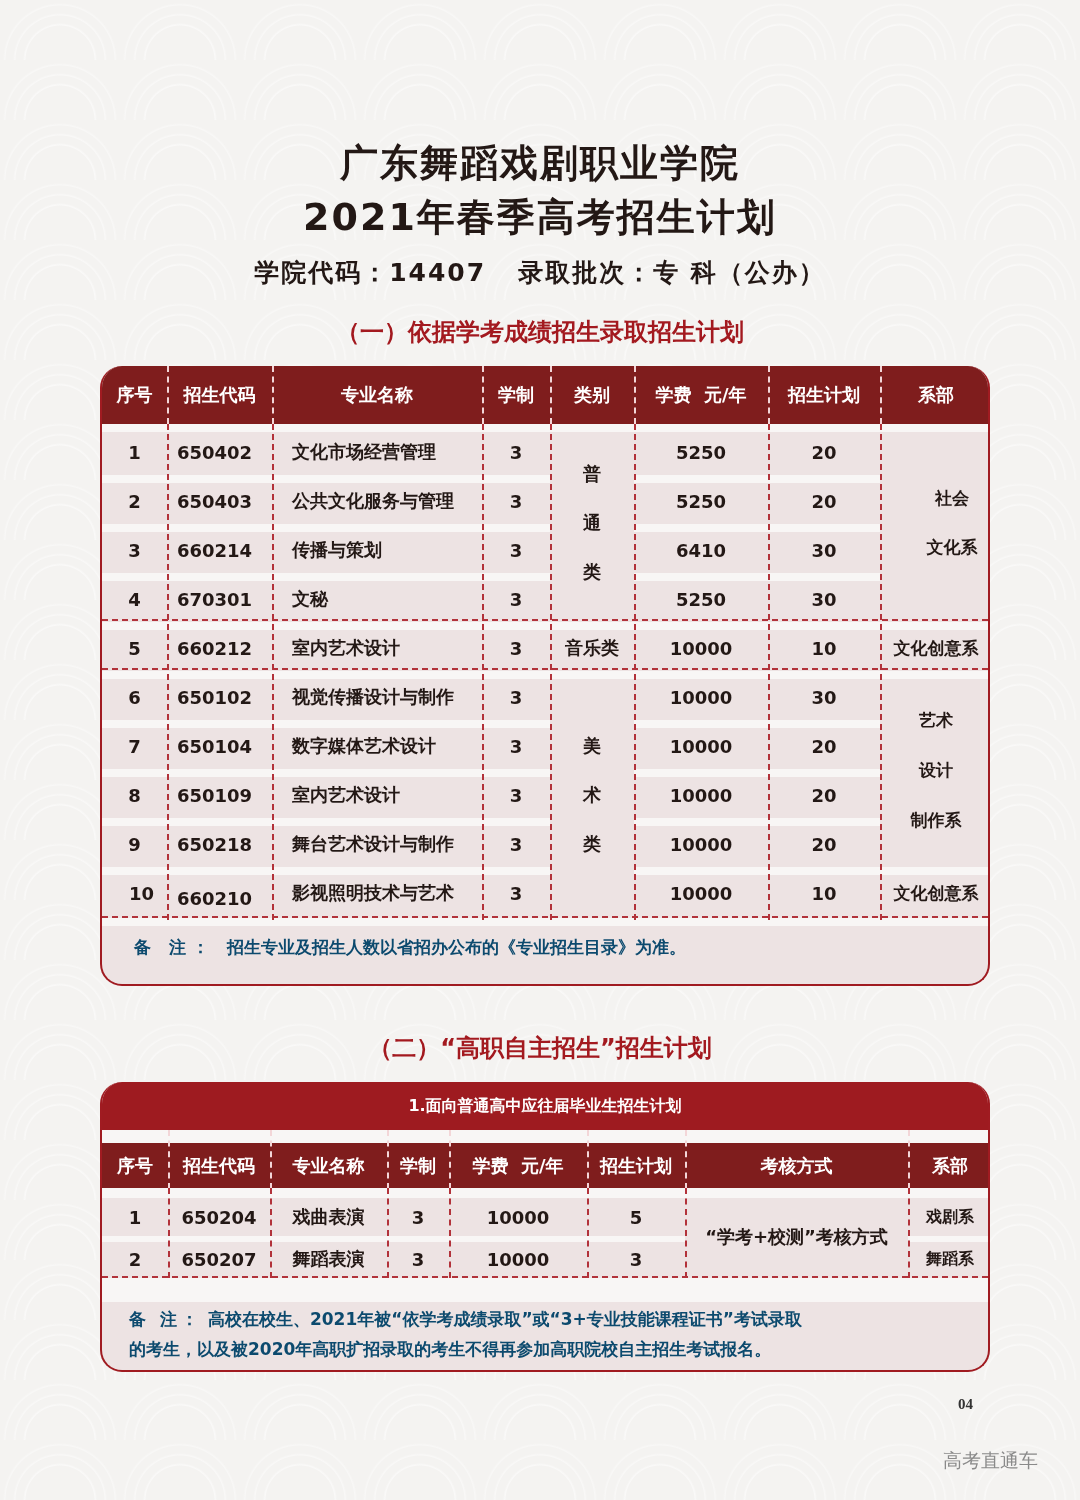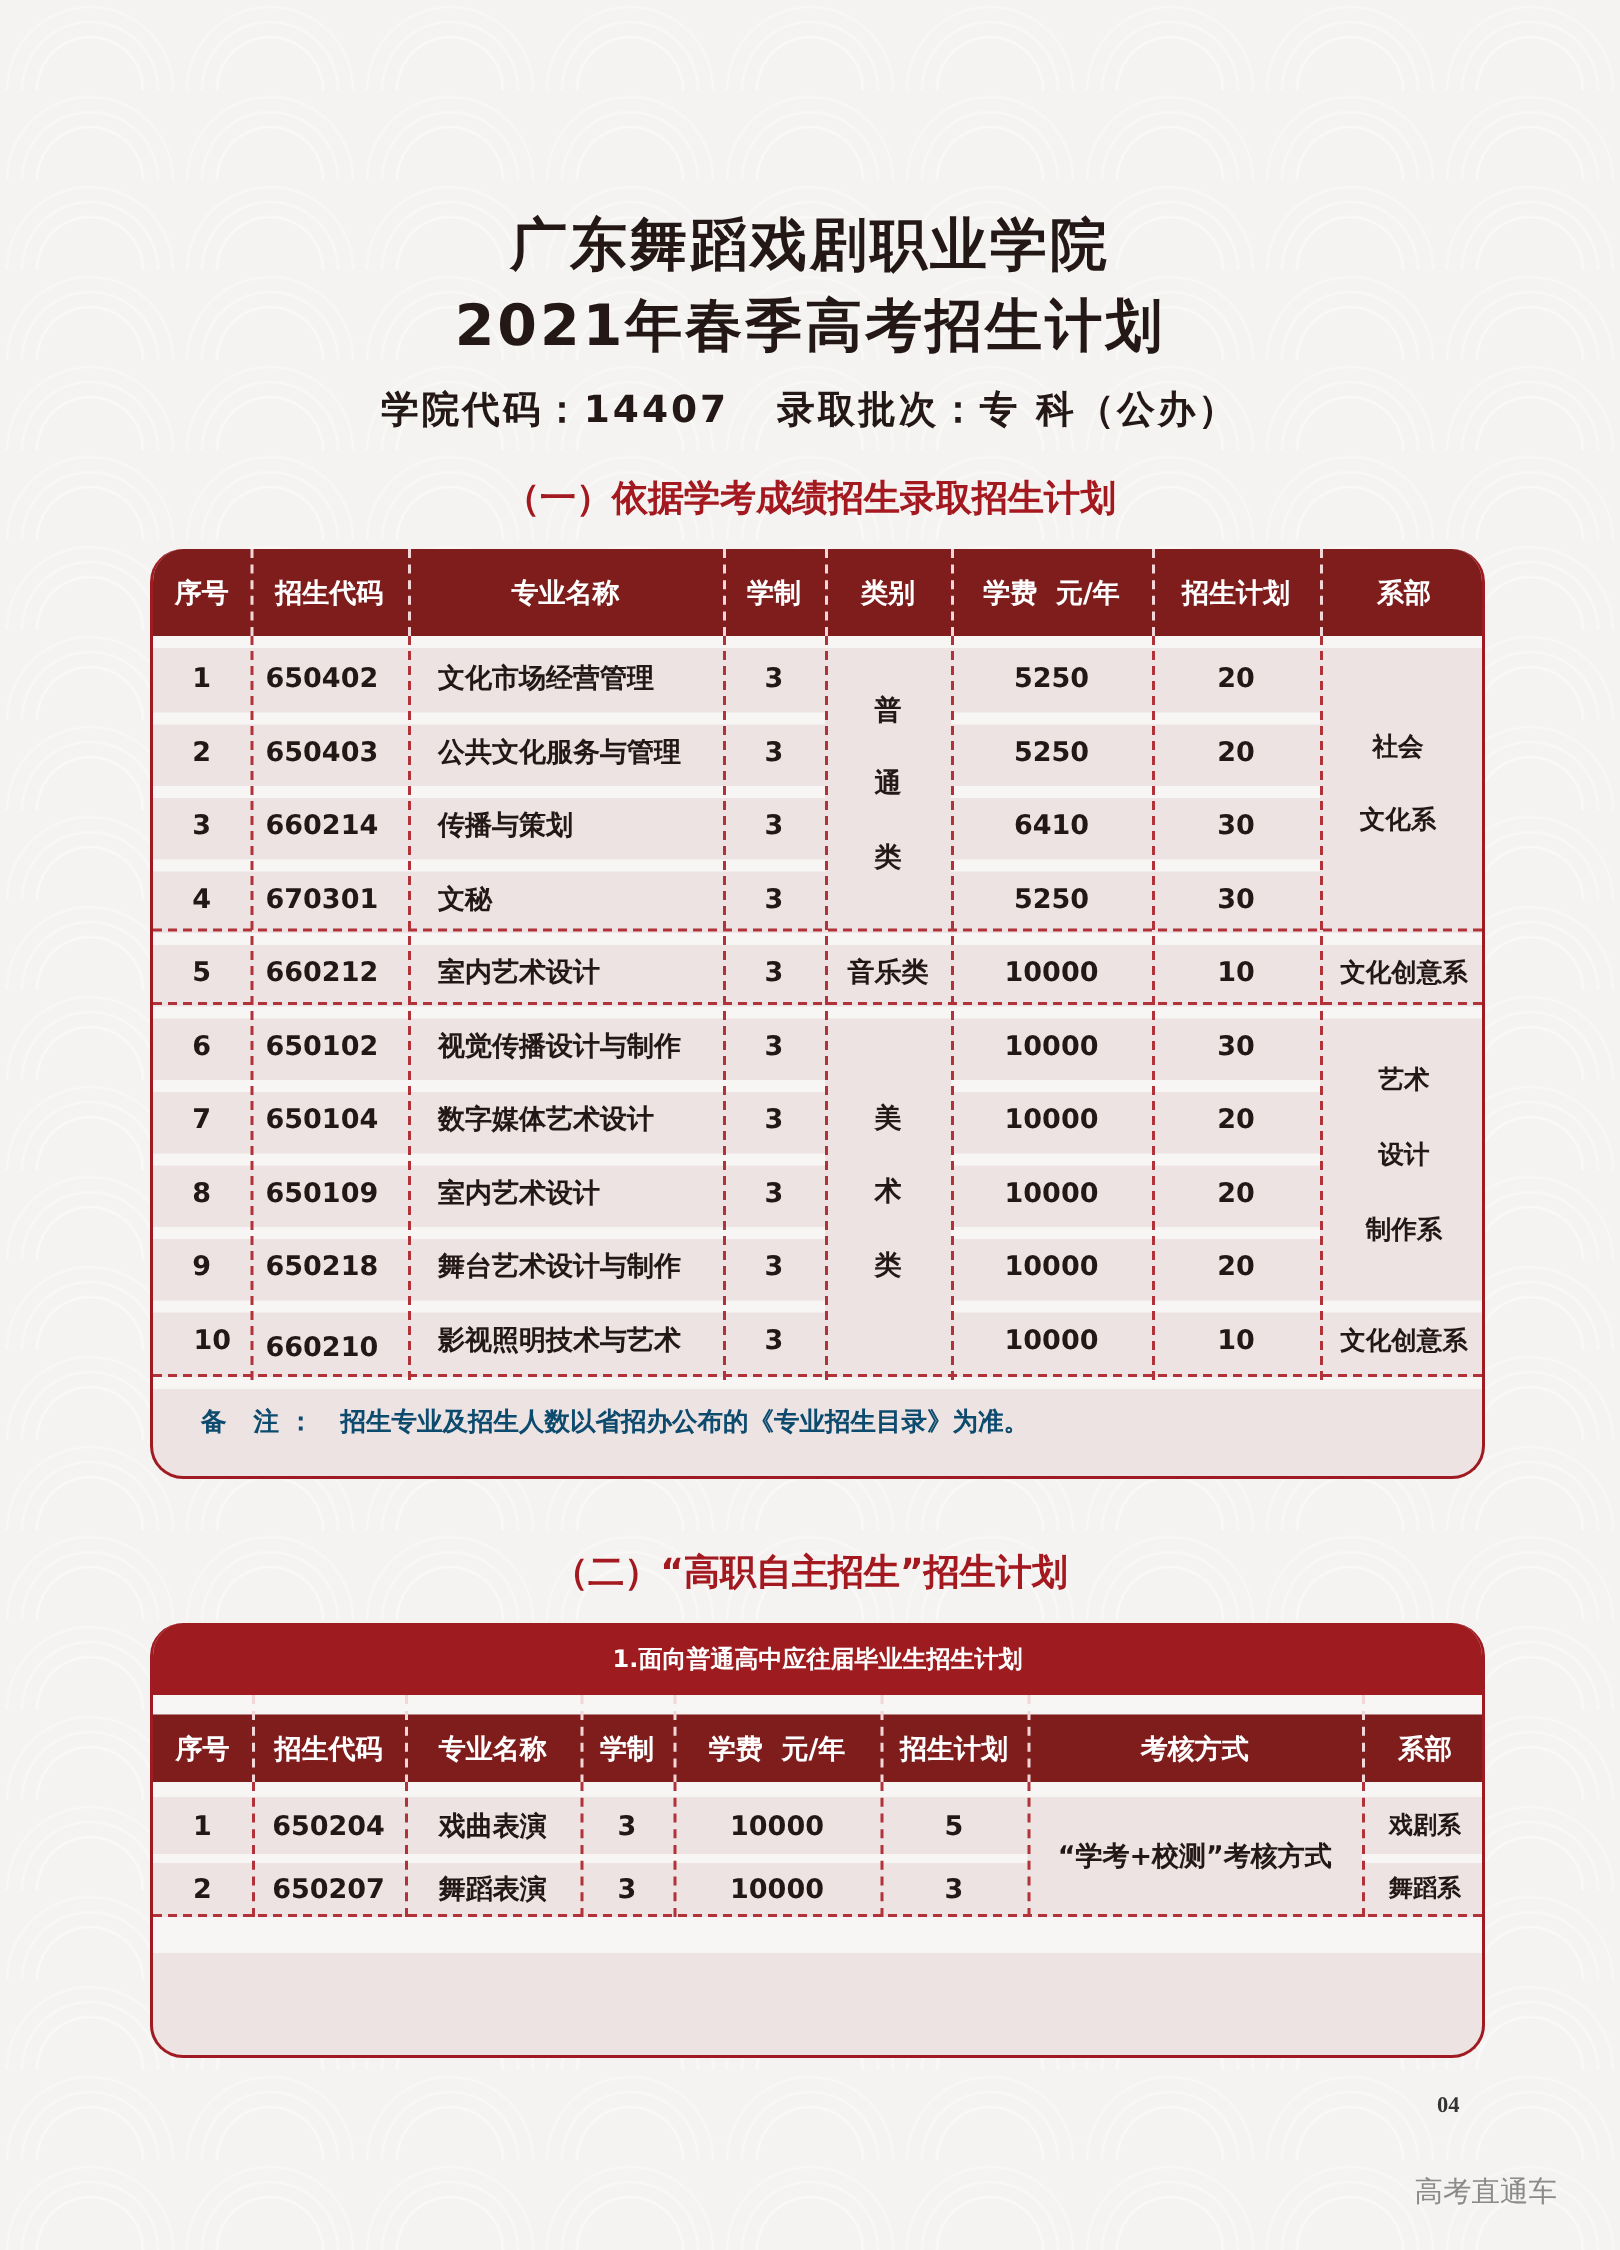--- a/index.html
+++ b/index.html
@@ -248,21 +248,21 @@
     <span>通</span>
     <span>类</span>
   </div>
   <div class="cell" style="left:448px;width:84px;top:262px;height:40px">音乐类</div>
   <div class="cell vert" style="left:448px;width:84px;top:306px;height:244px">
     <span>美</span>
     <span>术</span>
     <span>类</span>
   </div>
 
-  <div class="cell vert" style="left:774px;width:112px;top:60px;height:193px;font-size:17px">
+  <div class="cell vert" style="left:794px;width:112px;top:60px;height:193px;font-size:17px">
     <span>社会</span>
     <span>文化系</span>
   </div>
   <div class="cell" style="left:778px;width:112px;top:262px;height:40px;font-size:17px">文化创意系</div>
   <div class="cell vert" style="left:778px;width:112px;top:306px;height:196px;font-size:17px;line-height:50px">
     <span>艺术</span>
     <span>设计</span>
     <span>制作系</span>
   </div>
   <div class="cell" style="left:778px;width:112px;top:507px;height:40px;font-size:17px">文化创意系</div>
@@ -322,16 +322,20 @@
     <div class="cell" style="left:0;width:66px;top:158px;height:38px">2</div>
     <div class="cell" style="left:66px;width:102px;top:158px;height:38px">650207</div>
     <div class="cell" style="left:168px;width:117px;top:158px;height:38px">舞蹈表演</div>
     <div class="cell" style="left:285px;width:62px;top:158px;height:38px">3</div>
     <div class="cell" style="left:347px;width:138px;top:158px;height:38px">10000</div>
     <div class="cell" style="left:485px;width:98px;top:158px;height:38px">3</div>
     <div class="cell" style="left:806px;width:84px;top:158px;height:38px;font-size:16px">舞蹈系</div>
   </div>
   <div class="cell" style="left:583px;width:223px;top:116px;height:78px">“学考+校测”考核方式</div>
 
+  <div class="note note2">
+    <div><span style="letter-spacing:4px;margin-right:6px">备 注：</span><span>高校在校生、2021年被“依学考成绩录取”或“3+专业技能课程证书”考试录取</span></div>
+    <div>的考生，以及被2020年高职扩招录取的考生不得再参加高职院校自主招生考试报名。</div>
+  </div>
 </div>
 
 <div class="abs pagenum">04</div>
 <div class="abs watermark">高考直通车</div>
 
 </body></html>

